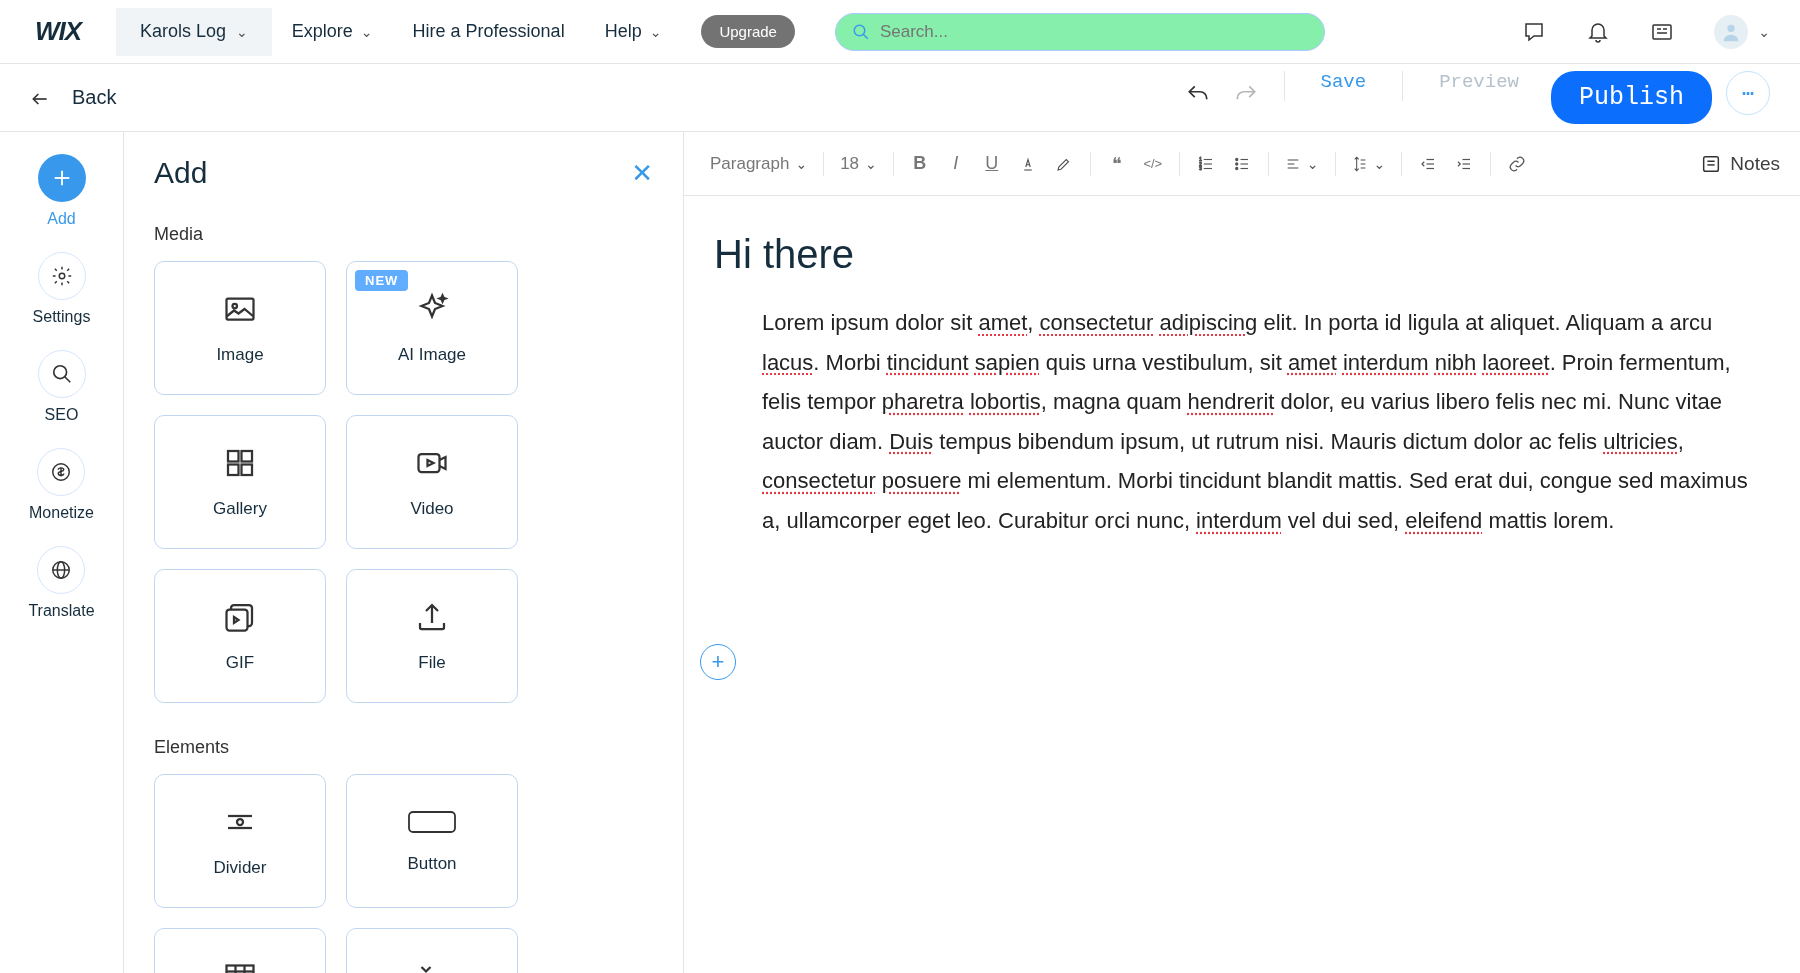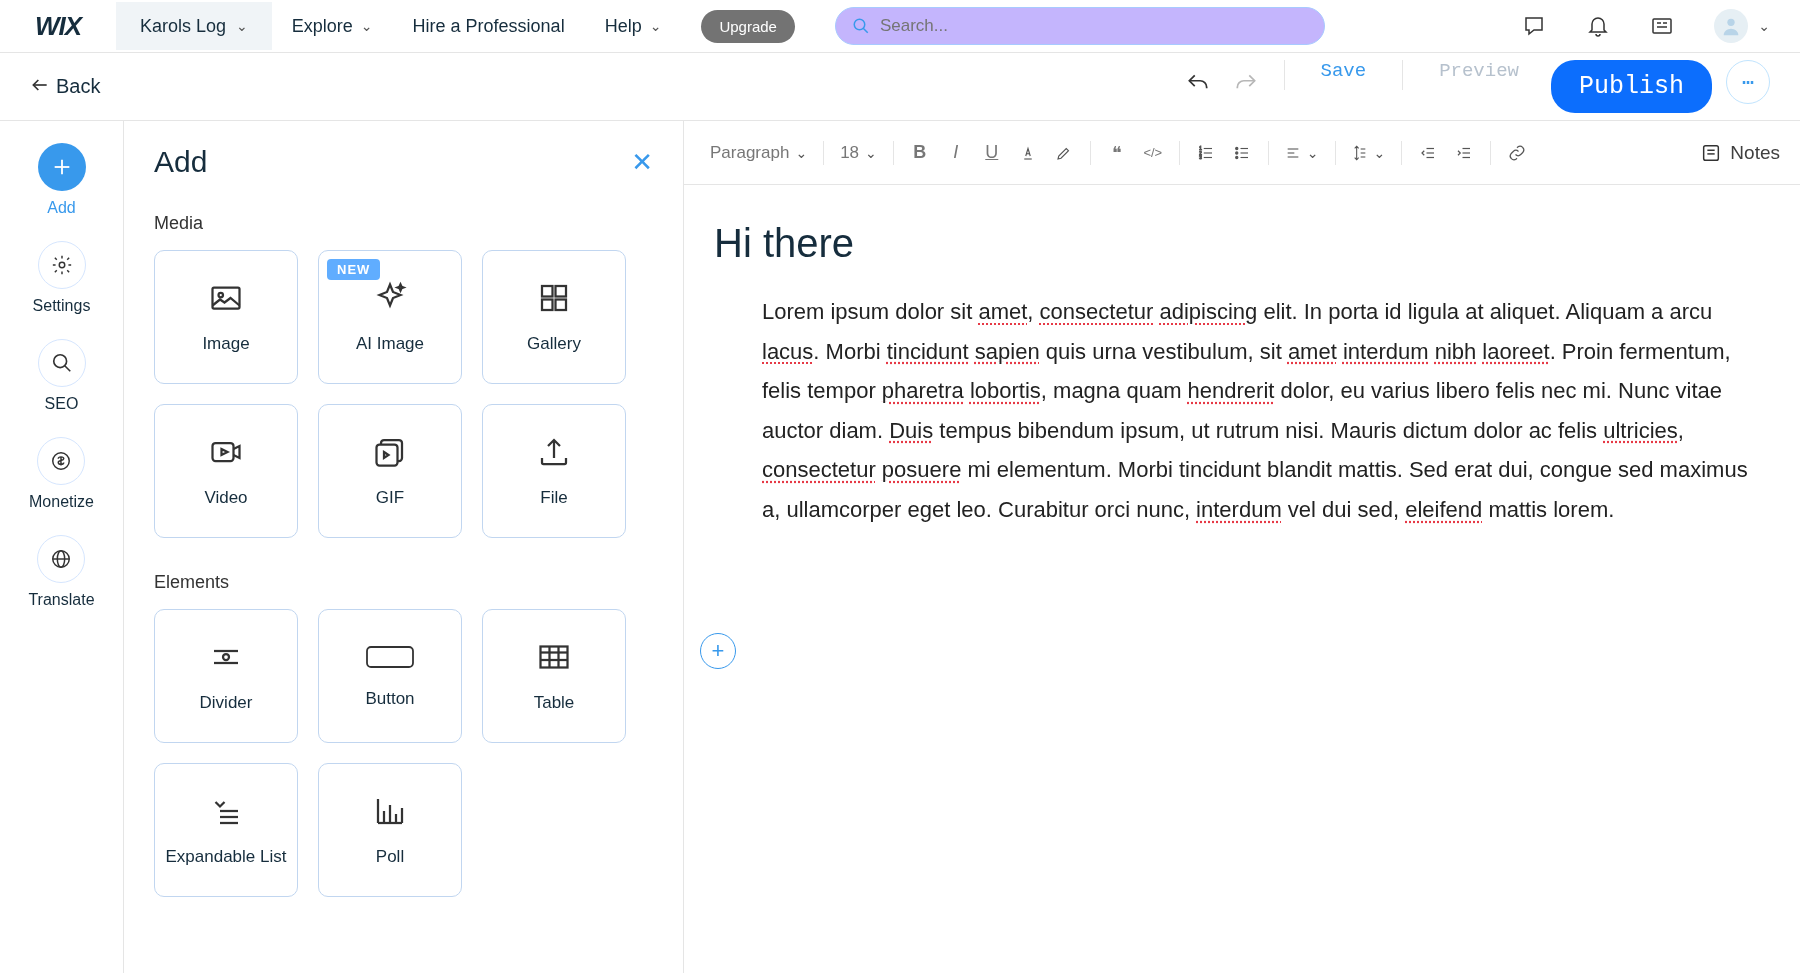--- a/index.html
+++ b/index.html
@@ -1,35 +1,35 @@
 <!DOCTYPE html>
 <html><head>
 <meta charset="utf-8">
 <style>
 * { box-sizing: border-box; margin: 0; padding: 0; }
 body { font-family: -apple-system, BlinkMacSystemFont, "Segoe UI", Helvetica, Arial, sans-serif; color: #162d3d; background: #fff; width: 1800px; height: 973px; overflow: hidden; }
 
 
-.topbar { height: 53px; display: flex; align-items: center; border-bottom: 1px solid #e5e5e5; }
+.topbar { height: 64px; display: flex; align-items: center; border-bottom: 1px solid #e5e5e5; }
 .wix-logo { width: 116px; display: flex; align-items: center; justify-content: center; font-weight: 900; font-size: 26px; letter-spacing: -1px; font-style: italic; }
 .site-dd { height: 48px; padding: 0 24px; background: #f0f4f7; display: flex; align-items: center; gap: 10px; font-size: 18px; cursor: pointer; }
 .topnav { display: flex; align-items: center; gap: 0; }
 .topnav-item { padding: 0 20px; height: 48px; display: flex; align-items: center; gap: 8px; font-size: 18px; cursor: pointer; }
 .upgrade { background: #737373; color: #fff; border-radius: 18px; padding: 8px 18px; font-size: 15px; font-weight: 500; cursor: pointer; }
 .search-wrap { flex: 1; display: flex; align-items: center; padding: 0 20px 0 20px; }
-.search-box { flex: 1; max-width: 490px; height: 38px; border: 1px solid #a8caff; background: #c4b5fd; border-radius: 20px; display: flex; align-items: center; padding: 0 16px; gap: 10px; }
+.search-box { flex: 1; max-width: 490px; height: 38px; border: 1px solid #a8caff; background: #86efac; border-radius: 20px; display: flex; align-items: center; padding: 0 16px; gap: 10px; }
 .search-input { border: none; background: transparent; font-size: 17px; outline: none; color: #555; flex: 1; }
 .topbar-right { display: flex; align-items: center; gap: 40px; padding-right: 30px; }
 .topbar-icon { width: 24px; height: 24px; display: flex; align-items: center; justify-content: center; cursor: pointer; }
 .avatar-dd { display: flex; align-items: center; gap: 10px; cursor: pointer; }
 .avatar { width: 34px; height: 34px; border-radius: 50%; background: #e6eff4; display: flex; align-items: center; justify-content: center; }
 
 
 .secondbar { height: 68px; display: flex; align-items: center; border-bottom: 1px solid #e5e5e5; padding: 0 30px; }
-.back-btn { display: flex; align-items: flex-start; gap: 6px; font-size: 20px; cursor: pointer; }
+.back-btn { display: flex; align-items: flex-end; gap: 22px; font-size: 20px; cursor: pointer; }
 .secondbar-right { margin-left: auto; display: flex; align-items: flex-start; gap: 0; font-family: Liberation Mono, monospace; }
 .sb-icon { width: 48px; height: 48px; display: flex; align-items: center; justify-content: center; cursor: pointer; }
 .sb-divider { width: 1px; height: 30px; background: #e5e5e5; margin: 0 14px; }
 .sb-link { font-size: 19px; padding: 0 22px; cursor: pointer; }
 .save-link { color: #3899ec; }
 .preview-link { color: #b6c1cd; }
 .publish-btn { background: #0c6efd; color: #fff; border-radius: 24px; padding: 12px 28px; font-size: 25px; font-weight: 500; cursor: pointer; margin-left: 10px; }
 .more-btn { width: 44px; height: 44px; border: 1px solid #c1e4fe; border-radius: 50%; display: flex; align-items: center; justify-content: center; margin-left: 14px; cursor: pointer; color: #3899ec; font-size: 20px; }
 
 
@@ -44,21 +44,21 @@
 .rail-label { font-size: 16px; }
 .rail-add .rail-label { color: #3899ec; }
 
 
 .addpanel { width: 560px; border-right: 1px solid #e5e5e5; padding: 24px 30px; overflow-y: auto; }
 .addpanel-head { display: flex; align-items: center; justify-content: space-between; margin-bottom: 34px; }
 .addpanel-title { font-size: 30px; font-weight: 500; }
 .close-x { color: #3899ec; font-size: 26px; cursor: pointer; font-weight: 300; }
 .cat-title { font-size: 18px; color: #333; margin-bottom: 16px; }
 .cards { display: flex; gap: 20px; flex-wrap: wrap; margin-bottom: 34px; }
-.card { width: 144px; height: 134px; border: 1px solid #c1d6f0; border-radius: 10px; display: flex; flex-direction: column; align-items: center; justify-content: center; gap: 18px; cursor: pointer; position: relative; }
+.card { width: 172px; height: 134px; border: 1px solid #c1d6f0; border-radius: 10px; display: flex; flex-direction: column; align-items: center; justify-content: center; gap: 18px; cursor: pointer; position: relative; }
 .card-label { font-size: 17px; }
 .card-badge { position: absolute; top: 8px; left: 8px; background: #60adff; color: #fff; font-size: 13px; font-weight: 600; padding: 3px 10px; border-radius: 4px; letter-spacing: 1px; }
 
 
 .editor { flex: 1; display: flex; flex-direction: column; }
 .toolbar { height: 64px; border-bottom: 1px solid #e5e5e5; display: flex; align-items: center; padding: 0 20px; gap: 4px; color: #777; }
 .tb-sel { display: flex; align-items: center; gap: 6px; font-size: 17px; cursor: pointer; padding: 0 6px; }
 .tb-div { width: 1px; height: 24px; background: #e5e5e5; margin: 0 6px; }
 .tb-btn { width: 32px; height: 32px; display: flex; align-items: center; justify-content: center; cursor: pointer; font-size: 18px; }
 .notes-btn { margin-left: auto; display: flex; align-items: center; gap: 8px; font-size: 19px; color: #404040; cursor: pointer; }

